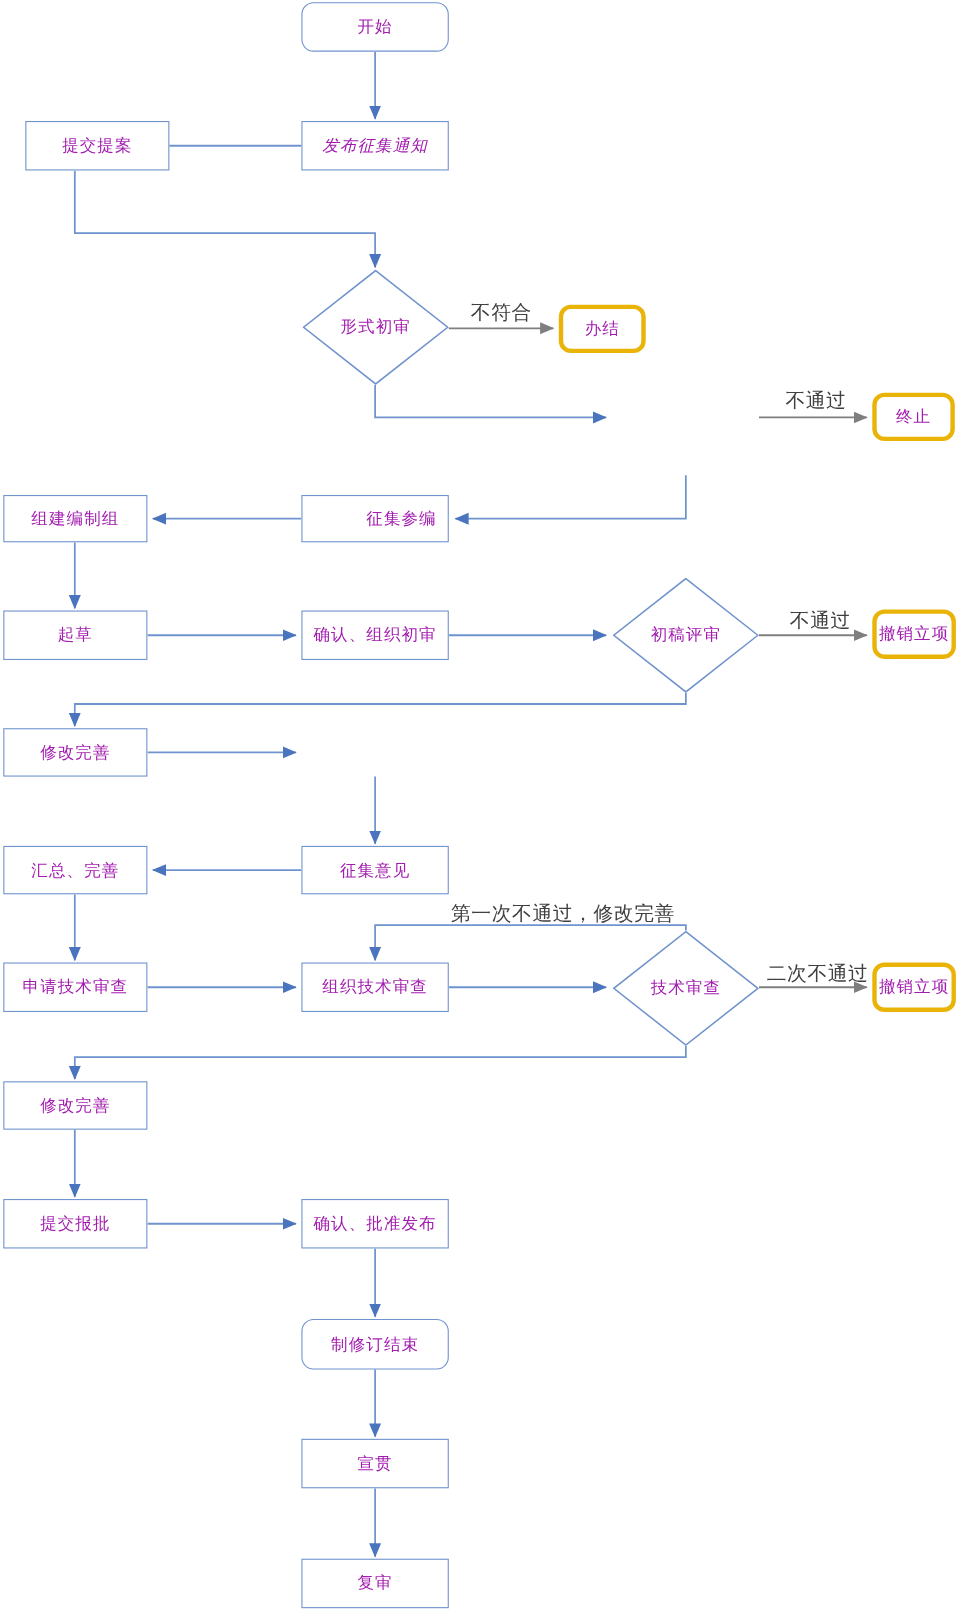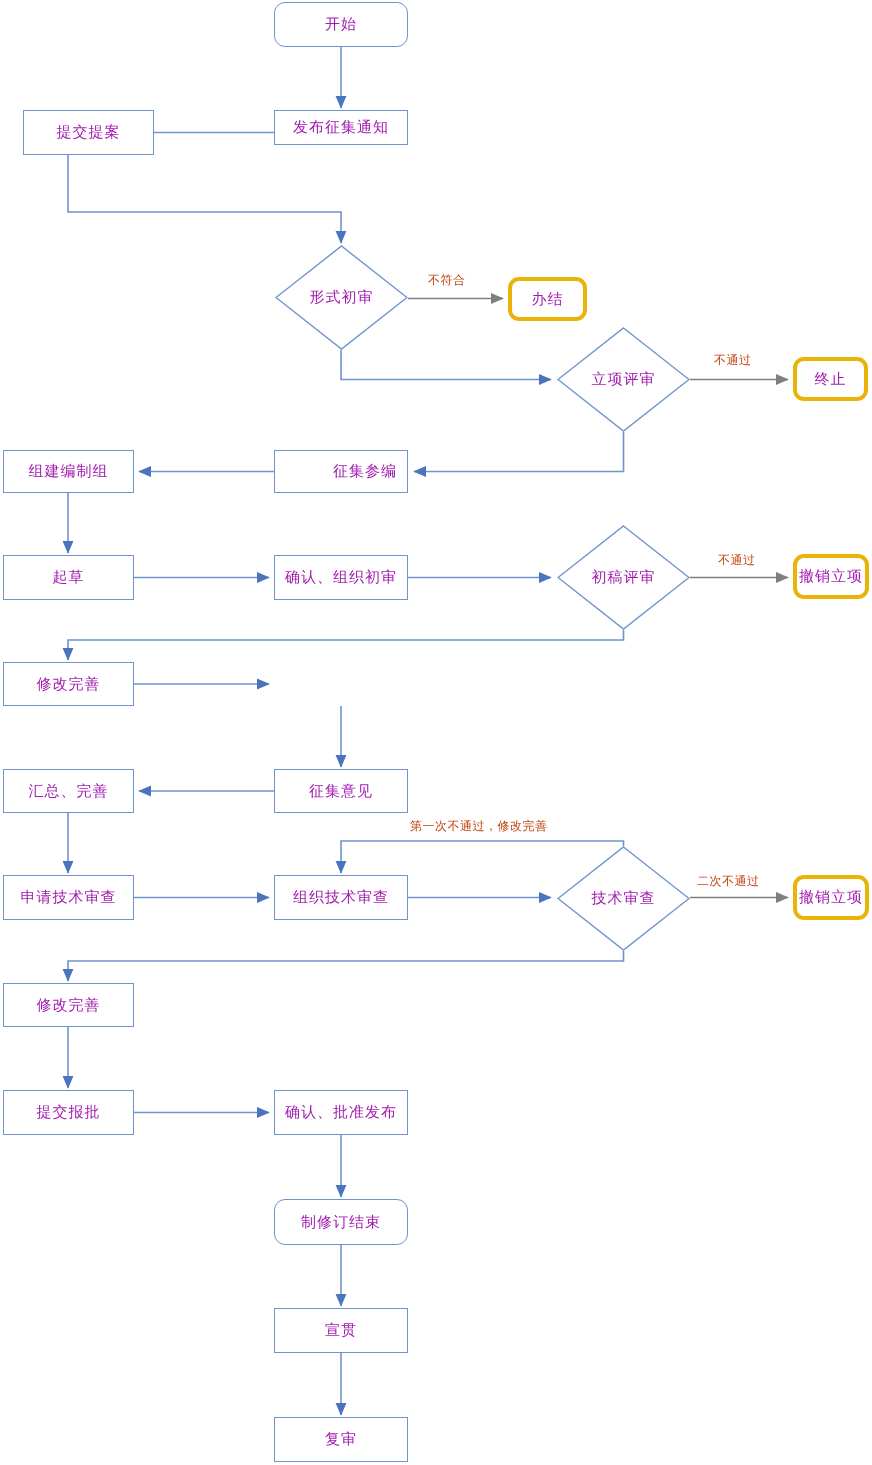--- a/index.html
+++ b/index.html
@@ -8,21 +8,21 @@
   #edges{position:absolute;left:0;top:0;width:872px;height:1465px;}
   .node{position:absolute;box-sizing:border-box;display:flex;align-items:center;
         justify-content:center;background:#ffffff;color:#a21caf;
         font-size:15px;letter-spacing:1px;white-space:nowrap;}
   .rect{border:1px solid #6f93cd;}
   .term{border:4px solid #eab308;border-radius:11px;}
   .start{border:1px solid #6f93cd;border-radius:11px;}
   .diamond{background:transparent;border:none;}
   .diamond .dlabel{position:relative;z-index:2;}
   .diamond svg{position:absolute;left:0;top:0;}
-  .edge-label{position:absolute;color:#c2410c;font-size:12px;white-space:nowrap;letter-spacing:0.5px;}
+  .edge-label{position:absolute;color:#404040;font-size:18px;white-space:nowrap;letter-spacing:0.5px;}
 </style>
 </head>
 <body>
 
 <div id="canvas">
 
   <svg id="edges" viewBox="0 0 872 1465" width="872" height="1465">
     <defs>
       <marker id="arrB" markerWidth="9" markerHeight="9" refX="7.5" refY="4" orient="auto">
         <path d="M0,0.6 L8,4 L0,7.4 z" fill="#4a74bd"></path>
@@ -88,45 +88,39 @@
       <path d="M690,577.5 L788,577.5" marker-end="url(#arrG)"></path>
 
       <path d="M690,897.5 L788,897.5" marker-end="url(#arrG)"></path>
     </g>
   </svg>
 
   <div class="node start" style="left:274px;top:2px;width:134px;height:45px;">
     <span>开始</span>
   </div>
 
-  <div class="node rect" style="left:274px;top:110px;width:134px;height:35px;">
+  <div class="node rect" style="left:274px;top:110px;width:134px;height:45px;font-style:italic;">
     <span>发布征集通知</span>
   </div>
 
   <div class="node rect" style="left:3px;top:110px;width:131px;height:45px;margin-left:20px;">
     <span>提交提案</span>
   </div>
 
   <div class="node diamond" style="left:275px;top:245px;width:133px;height:105px;">
     <svg width="133" height="105">
       <polygon points="66.5,1 132,52.5 66.5,104 1,52.5" fill="#ffffff" stroke="#6f93cd" stroke-width="1.4"></polygon>
     </svg>
     <span class="dlabel">形式初审</span>
   </div>
 
   <div class="node term" style="left:508px;top:277px;width:79px;height:44px;">
     <span>办结</span>
   </div>
 
-  <div class="node diamond" style="left:557px;top:327px;width:133px;height:105px;">
-    <svg width="133" height="105">
-      <polygon points="66.5,1 132,52.5 66.5,104 1,52.5" fill="#ffffff" stroke="#6f93cd" stroke-width="1.4"></polygon>
-    </svg>
-    <span class="dlabel">立项评审</span>
-  </div>
 
   <div class="node term" style="left:793px;top:357px;width:75px;height:44px;">
     <span>终止</span>
   </div>
 
   <div class="node rect" style="left:274px;top:450px;width:134px;height:43px;padding-left:48px;">
     <span>征集参编</span>
   </div>
 
   <div class="node rect" style="left:3px;top:450px;width:131px;height:43px;">

